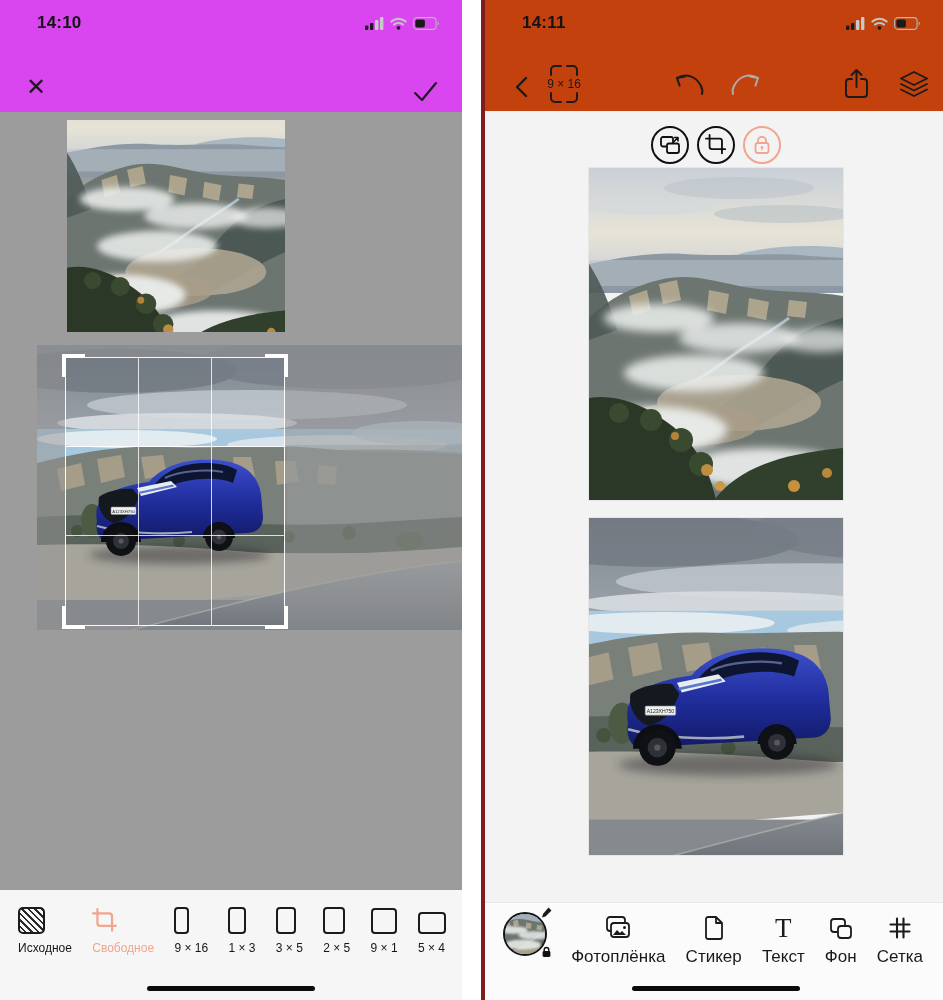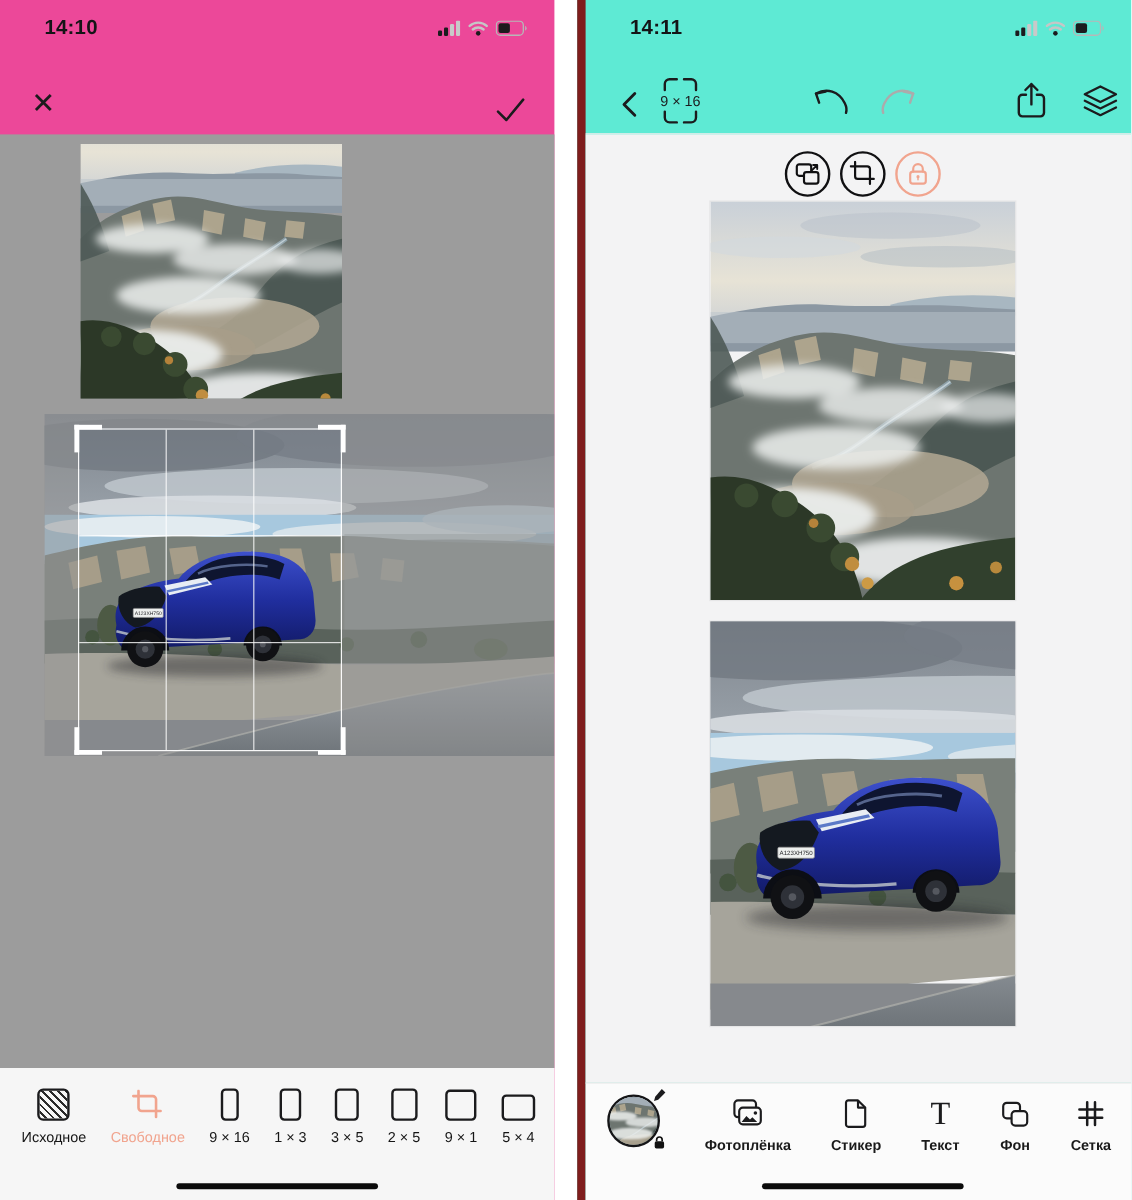--- a/index.html
+++ b/index.html
@@ -1,22 +1,22 @@
 <!DOCTYPE html>
 <html><head>
 <meta charset="utf-8">
 <style>
   * { box-sizing: border-box; margin: 0; padding: 0; }
   html,body { width: 943px; height: 1000px; }
   body { font-family: "Liberation Sans", sans-serif; background: #ffffff; color: #1b1b1d; }
   .stage { position: relative; width: 943px; height: 1000px; background: #ffffff; overflow: hidden; }
 
-  .phone { position: absolute; top: 0; height: 1000px; width: 462px; background: #ec4899; }
+  .phone { position: absolute; top: 0; height: 1000px; width: 462px; background: #d946ef; }
   .phone-left  { left: 0; }
-  .phone-right { left: 481px; background: #5eead4; border-left: 7px solid #7f1d1d; }
+  .phone-right { left: 481px; background: #c2410c; border-left: 4px solid #7f1d1d; }
 
   
   .statusbar { position: relative; height: 44px; }
   .sb-time { position: absolute; left: 37px; top: 13px; font-size: 17px; font-weight: 700; letter-spacing: .2px; color: #141416; }
   .sb-icons { position: absolute; right: 22px; top: 17px; display: flex; align-items: center; gap: 6px; }
 
   
   .navbar { position: relative; height: 68px; }
   .nav-close { position: absolute; left: 26px; bottom: 12px; font-size: 24px; line-height: 26px; color: #1b1b1d; cursor: default; }
   .nav-title { position: absolute; left: 0; right: 0; bottom: 17px; text-align: center; font-size: 15px; font-weight: 500; letter-spacing: .8px; color: #1b1b1d; }
@@ -39,21 +39,21 @@
   .glh2 { top: calc(66.66% - .5px); left: 0; right: 0; height: 1px; }
   .ch { position: absolute; width: 23px; height: 23px; border: 0 solid #ffffff; }
   .ch-tl { top: -4px; left: -4px;  border-top-width: 4px; border-left-width: 4px; }
   .ch-tr { top: -4px; right: -4px; border-top-width: 4px; border-right-width: 4px; }
   .ch-bl { bottom: -4px; left: -4px;  border-bottom-width: 4px; border-left-width: 4px; }
   .ch-br { bottom: -4px; right: -4px; border-bottom-width: 4px; border-right-width: 4px; }
 
   
   .toolbar-left { position: absolute; left: 0; top: 890px; width: 462px; height: 110px; background: #f6f6f6; }
   .lt-row { display: flex; align-items: flex-end; justify-content: space-between; padding: 16px 16px 0 18px; }
-  .ltool { display: flex; flex-direction: column; align-items: center; gap: 7px; cursor: default; }
+  .ltool { display: flex; flex-direction: column; align-items: flex-start; gap: 7px; cursor: default; }
   .ltool .ic-box { height: 28px; display: flex; align-items: flex-end; justify-content: center; }
   .ltool .lt-label { font-size: 12px; color: #161616; white-space: nowrap; }
   .ltool.selected .lt-label { color: #f1a48e; }
   .hatch-sq { width: 27px; height: 27px; border: 2px solid #1b1b1d; border-radius: 5px;
               background: repeating-linear-gradient(45deg, transparent 0 3px, #2a2a2a 3px 4.6px); }
   .ratio-rect { border: 2px solid #1b1b1d; border-radius: 4px; background: transparent; }
 
   .home-bar { position: absolute; left: 50%; bottom: 9px; transform: translateX(-50%);
               width: 168px; height: 5px; border-radius: 3px; background: #0b0b0b; }
 
@@ -82,21 +82,21 @@
                    background: #fbfbfb; border-top: 1px solid #e8e8e8; }
   .rt-row { display: flex; align-items: flex-start; justify-content: space-between; padding: 6px 24px 0 16px; }
   .avatar-wrap { position: relative; width: 50px; height: 50px; flex: 0 0 auto; }
   .avatar { position: absolute; left: 2px; top: 3px; width: 44px; height: 44px; border-radius: 50%;
             border: 2px solid #151517; overflow: hidden; background: #8fa0a8; }
   .avatar svg { width: 100%; height: 100%; display: block; }
   .av-pencil { position: absolute; right: -2px; top: -3px; }
   .av-lock   { position: absolute; right: -1px; bottom: 1px; }
   .rtool { display: flex; flex-direction: column; align-items: center; gap: 6px; margin-top: 5px; cursor: default; }
   .rtool .ic-box { height: 27px; display: flex; align-items: center; justify-content: center; }
-  .rtool .rt-label { font-size: 12px; color: #1a1a1a; white-space: nowrap; font-weight: bold; }
+  .rtool .rt-label { font-size: 17px; color: #1a1a1a; white-space: nowrap; }
   .text-glyph { font-family: "Liberation Serif", serif; font-size: 27px; line-height: 26px; font-weight: 400; color: #1b1b1d; }
 
   svg { display: block; }
   .hidden-defs { position: absolute; width: 0; height: 0; overflow: hidden; }
 </style>
 </head>
 <body>
 
 <svg class="hidden-defs" aria-hidden="true">
   <defs>

